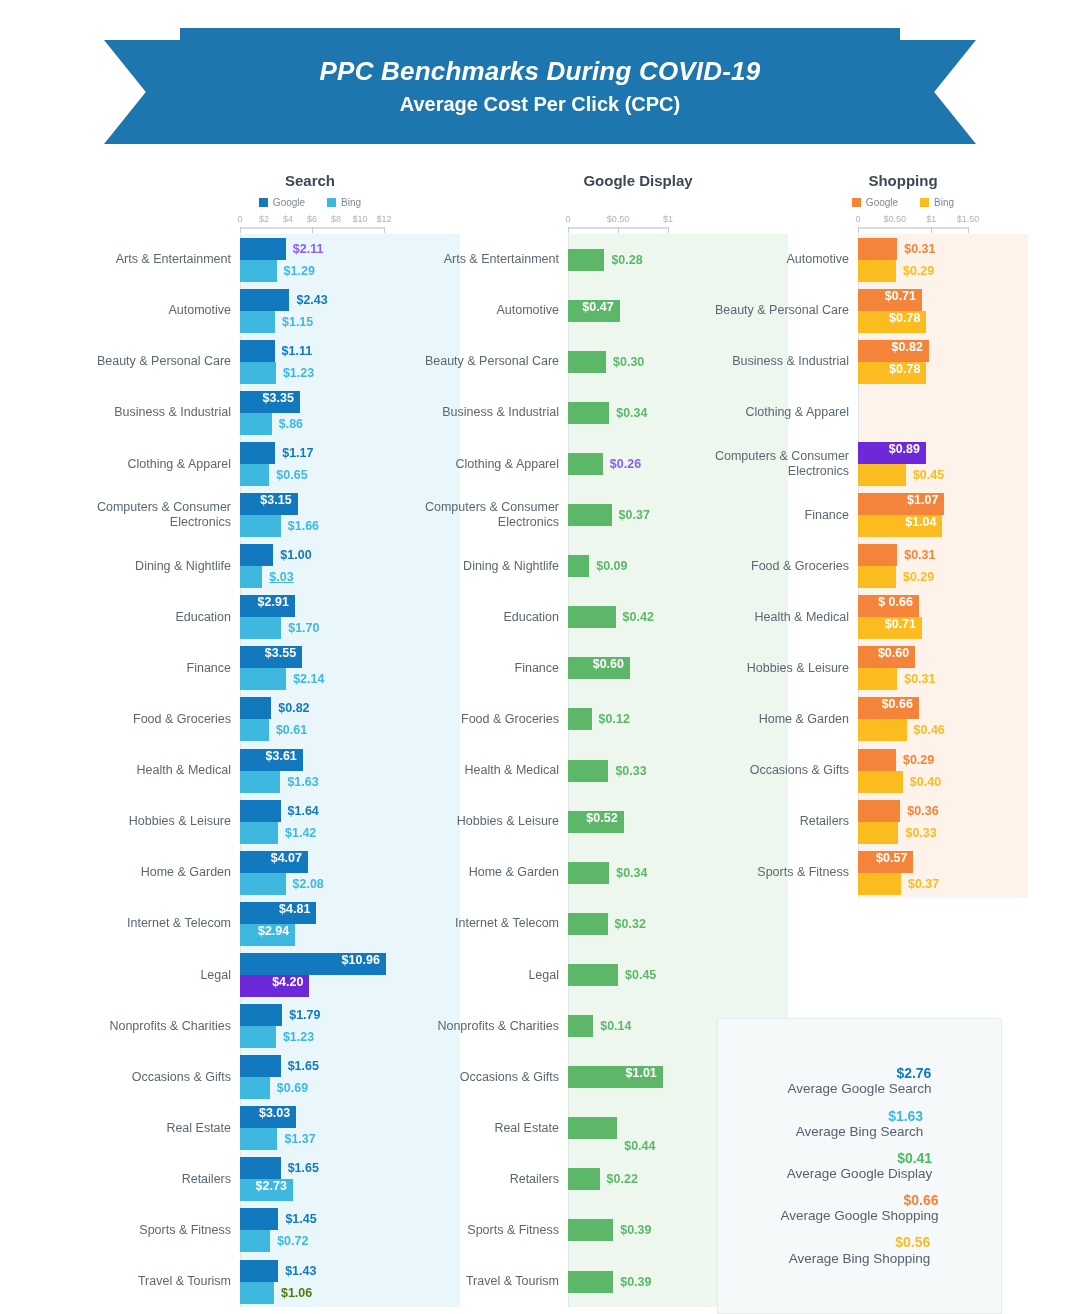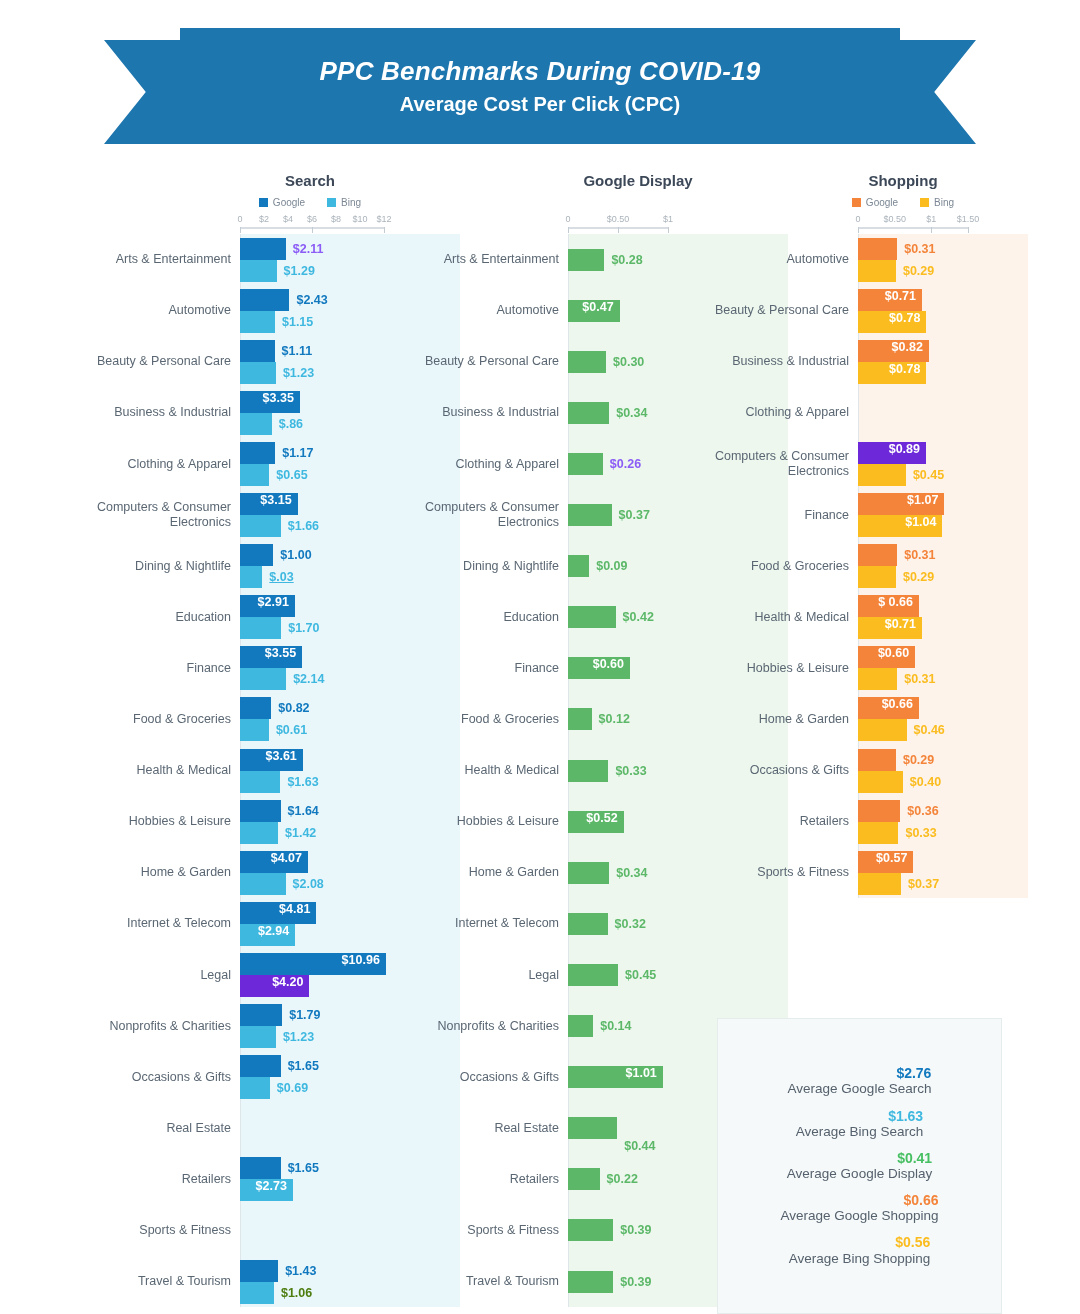--- a/index.html
+++ b/index.html
@@ -321,37 +321,58 @@
               <span class="val out" style="color: rgb(18, 121, 191);">$1.65</span>
             </div>
             <div class="barline">
               <div class="bar" style="width: 29.797px; background: rgb(63, 184, 224); position: relative;"></div>
               <span class="val out" style="color: rgb(63, 184, 224);">$0.69</span>
             </div>
           </div>
         </div>
         <div class="row" style="position: absolute; left: 0px; right: 0px; top: 868.7px; height: 51.1px;">
           <div class="rlabel" style="width: 160px;">Real Estate</div>
+          <div class="bars">
+            <div class="barline">
+              <div class="bar" style="width: 56.239px; background: rgb(18, 121, 191); position: relative;">
+                <span class="val in">$3.03</span>
+              </div>
+            </div>
+            <div class="barline">
+              <div class="bar" style="width: 37.481px; background: rgb(63, 184, 224); position: relative;"></div>
+              <span class="val out" style="color: rgb(63, 184, 224);">$1.37</span>
+            </div>
+          </div>
         </div>
         <div class="row" style="position: absolute; left: 0px; right: 0px; top: 919.8px; height: 51.1px;">
           <div class="rlabel" style="width: 160px;">Retailers</div>
           <div class="bars">
             <div class="barline">
               <div class="bar" style="width: 40.645px; background: rgb(18, 121, 191); position: relative;"></div>
               <span class="val out" style="color: rgb(18, 121, 191);">$1.65</span>
             </div>
             <div class="barline">
               <div class="bar" style="width: 52.849px; background: rgb(63, 184, 224); position: relative;">
                 <span class="val in">$2.73</span>
               </div>
             </div>
           </div>
         </div>
         <div class="row" style="position: absolute; left: 0px; right: 0px; top: 970.9px; height: 51.1px;">
           <div class="rlabel" style="width: 160px;">Sports &amp; Fitness</div>
+          <div class="bars">
+            <div class="barline">
+              <div class="bar" style="width: 38.385px; background: rgb(18, 121, 191); position: relative;"></div>
+              <span class="val out" style="color: rgb(18, 121, 191);">$1.45</span>
+            </div>
+            <div class="barline">
+              <div class="bar" style="width: 30.136px; background: rgb(63, 184, 224); position: relative;"></div>
+              <span class="val out" style="color: rgb(63, 184, 224);">$0.72</span>
+            </div>
+          </div>
         </div>
         <div class="row" style="position: absolute; left: 0px; right: 0px; top: 1022px; height: 51.1px;">
           <div class="rlabel" style="width: 160px;">Travel &amp; Tourism</div>
           <div class="bars">
             <div class="barline">
               <div class="bar" style="width: 38.159px; background: rgb(18, 121, 191); position: relative;"></div>
               <span class="val out" style="color: rgb(18, 121, 191);">$1.43</span>
             </div>
             <div class="barline">
               <div class="bar" style="width: 33.978px; background: rgb(63, 184, 224); position: relative;"></div>

